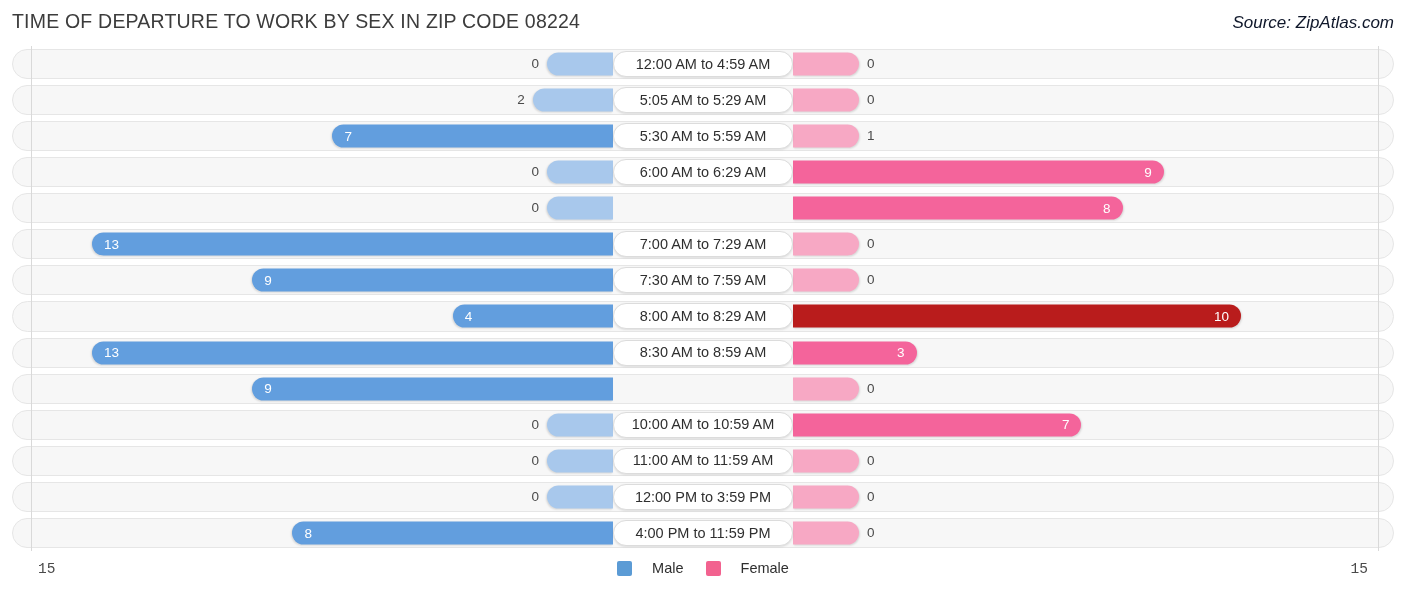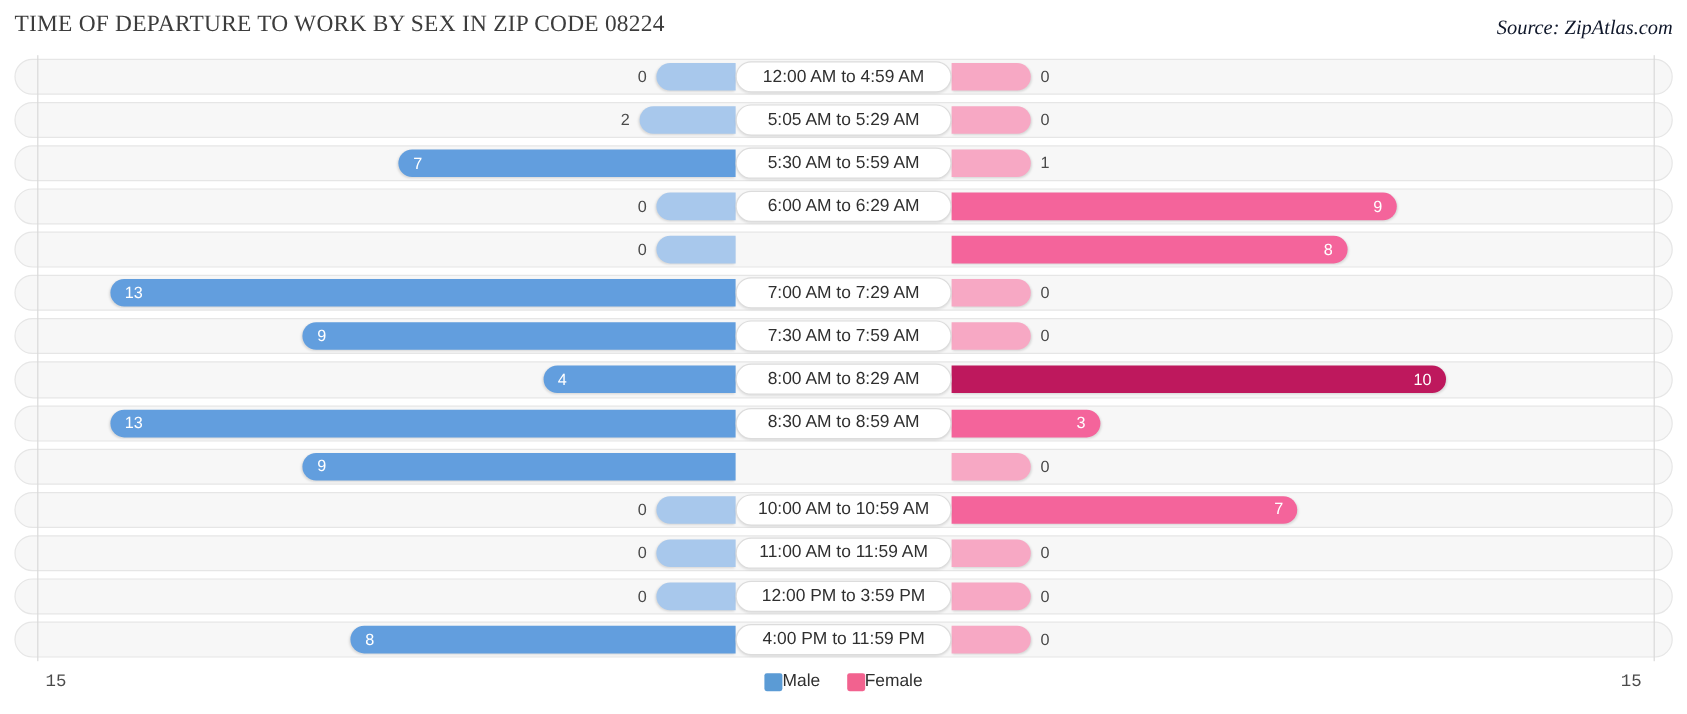--- a/index.html
+++ b/index.html
@@ -21,21 +21,20 @@
     height: 595px;
   }
 
   
   .header {
     position: absolute;
     top: 0;
     left: 0;
     width: 1406px;
     height: 46px;
-    font-family: Liberation Serif, serif;
   }
   .chart-title {
     position: absolute;
     left: 12px;
     top: 10px;
     font-size: 19.5px;
     letter-spacing: .2px;
     color: #3c3c3c;
     white-space: nowrap;
   }
@@ -187,21 +186,21 @@
     right: 0;
     top: 10px;
     display: flex;
     justify-content: center;
     align-items: center;
     gap: 22px;
   }
   .legend-item {
     display: flex;
     align-items: flex-start;
-    gap: 0;
+    gap: 20px;
   }
   .legend-swatch {
     width: 15px;
     height: 15px;
     border-radius: 2px;
     display: block;
   }
   .legend-label {
     font-size: 14.5px;
     color: #2f2f2f;
@@ -292,21 +291,21 @@
           <div class="bar female" style="left: 793px; width: 66px; background: rgb(247, 168, 196);"></div>
           <div class="pill">
             <span class="pill-label">7:30 AM to 7:59 AM</span>
           </div>
         </div>
         <div class="row">
           <div class="track"></div>
           <div class="bar male" style="left: 452.692px; width: 160.308px; background: rgb(98, 158, 222);">
             <span class="bar-inner-label">4</span>
           </div>
-          <div class="bar female" style="left: 793px; width: 412px; background: #be185d;">
+          <div class="bar female" style="left: 793px; width: 448px; background: #b91c1c;">
             <span class="bar-inner-label">10</span>
           </div>
           <div class="pill">
             <span class="pill-label">8:00 AM to 8:29 AM</span>
           </div>
         </div>
         <div class="row">
           <div class="track"></div>
           <div class="bar male" style="left: 92px; width: 521px; background: rgb(98, 158, 222);">
             <span class="bar-inner-label">13</span>

